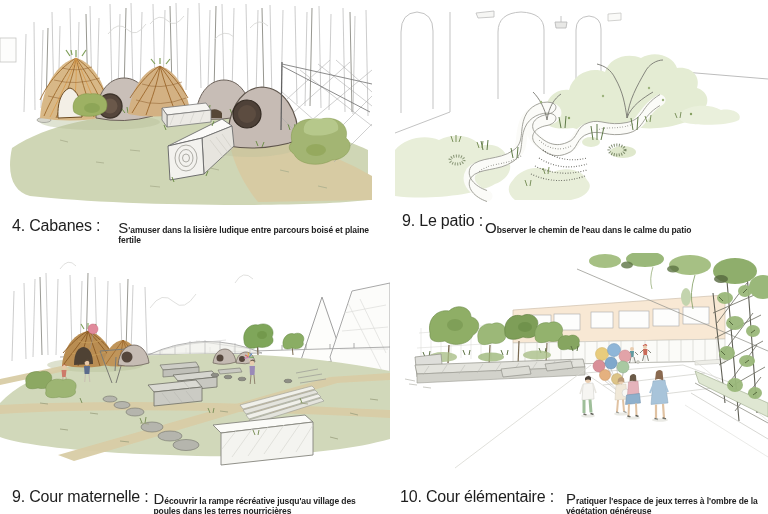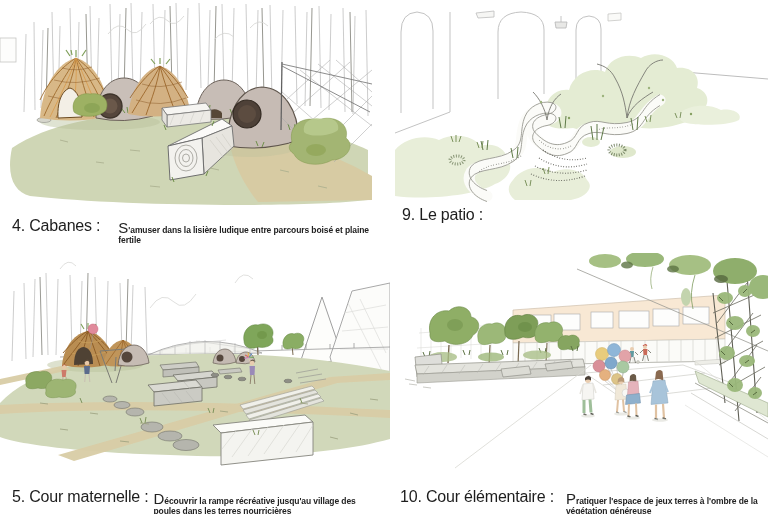--- a/index.html
+++ b/index.html
@@ -453,23 +453,24 @@
 </svg>
 </div>
 
 <div class="caption" id="cap-cabanes">
   <span class="caption-heading">4. Cabanes :</span>
   <span class="caption-desc"><span class="initial">S</span><span>'amuser dans la lisière ludique entre parcours boisé et plaine fertile</span></span>
 </div>
 
 <div class="caption" id="cap-patio">
   <span class="caption-heading">9. Le patio :</span>
+  <span class="caption-desc"><span class="initial">O</span><span>bserver le chemin de l'eau dans le calme du patio</span></span>
 </div>
 
 <div class="caption" id="cap-maternelle">
-  <span class="caption-heading">5. Cour maternelle :</span>
+  <span class="caption-heading">9. Cour maternelle :</span>
   <span class="caption-desc"><span class="initial">D</span><span>écouvrir la rampe récréative jusqu'au village des poules dans les terres nourricières</span></span>
 </div>
 
 <div class="caption" id="cap-elementaire">
   <span class="caption-heading">10. Cour élémentaire :</span>
   <span class="caption-desc"><span class="initial">P</span><span>ratiquer l'espace de jeux terres à l'ombre de la végétation généreuse</span></span>
 </div>
 
 </body></html>

